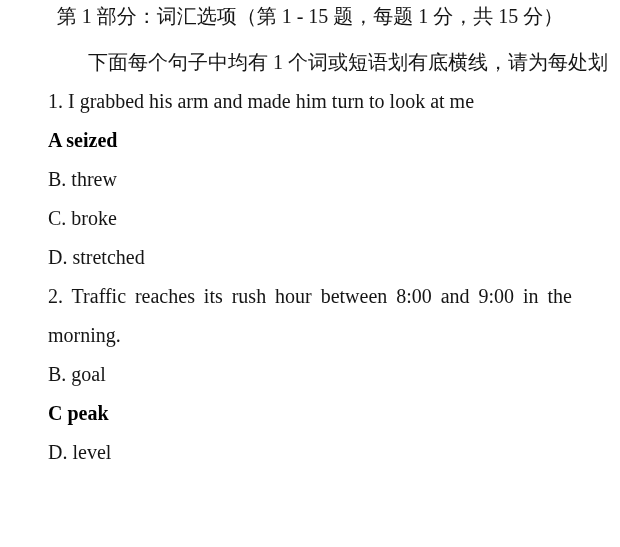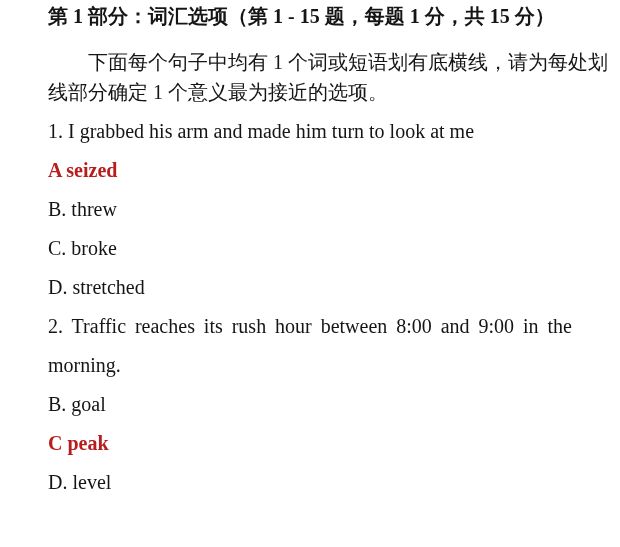--- a/index.html
+++ b/index.html
@@ -13,23 +13,24 @@
     height: 547px;
     background: #ffffff;
     overflow: hidden;
     box-sizing: border-box;
     padding: 2px 48px 0 48px;
     font-family: "Liberation Serif", "DejaVu Serif", serif;
     color: #151515;
     font-size: 20px;
   }
   .section-title {
-    font-weight: bold;
+    font-weight: normal;
     line-height: 28px;
     white-space: nowrap;
+    text-align: center;
   }
   .instructions {
     margin-top: 17px;
     line-height: 30px;
   }
   .instr-line {
     white-space: nowrap;
   }
   .indent {
     text-indent: 2em;
@@ -44,34 +45,33 @@
   .justified {
     white-space: normal;
     text-align: justify;
     text-align-last: justify;
   }
   .u {
     text-underline-offset: 3px;
     text-decoration-thickness: 1px;
   }
   .answer {
-    color: #b91c1c;
+    color: #000000;
     font-weight: bold;
   }
 </style>
 </head>
 <body>
 
 <div class="page">
 
   <div class="section-title">第 1 部分：词汇选项（第 1 - 15 题，每题 1 分，共 15 分）</div>
 
   <div class="instructions">
     <div class="instr-line indent">下面每个句子中均有 1 个词或短语划有底横线，请为每处划</div>
-    <div class="instr-line">线部分确定 1 个意义最为接近的选项。</div>
   </div>
 
   <div class="qa">
 
     <div class="line"><span>1. I</span><span class="u"> grabbed</span><span> his arm and made him turn to look at me</span></div>
 
     <div class="line answer">A seized</div>
 
     <div class="line">B. threw</div>
 

